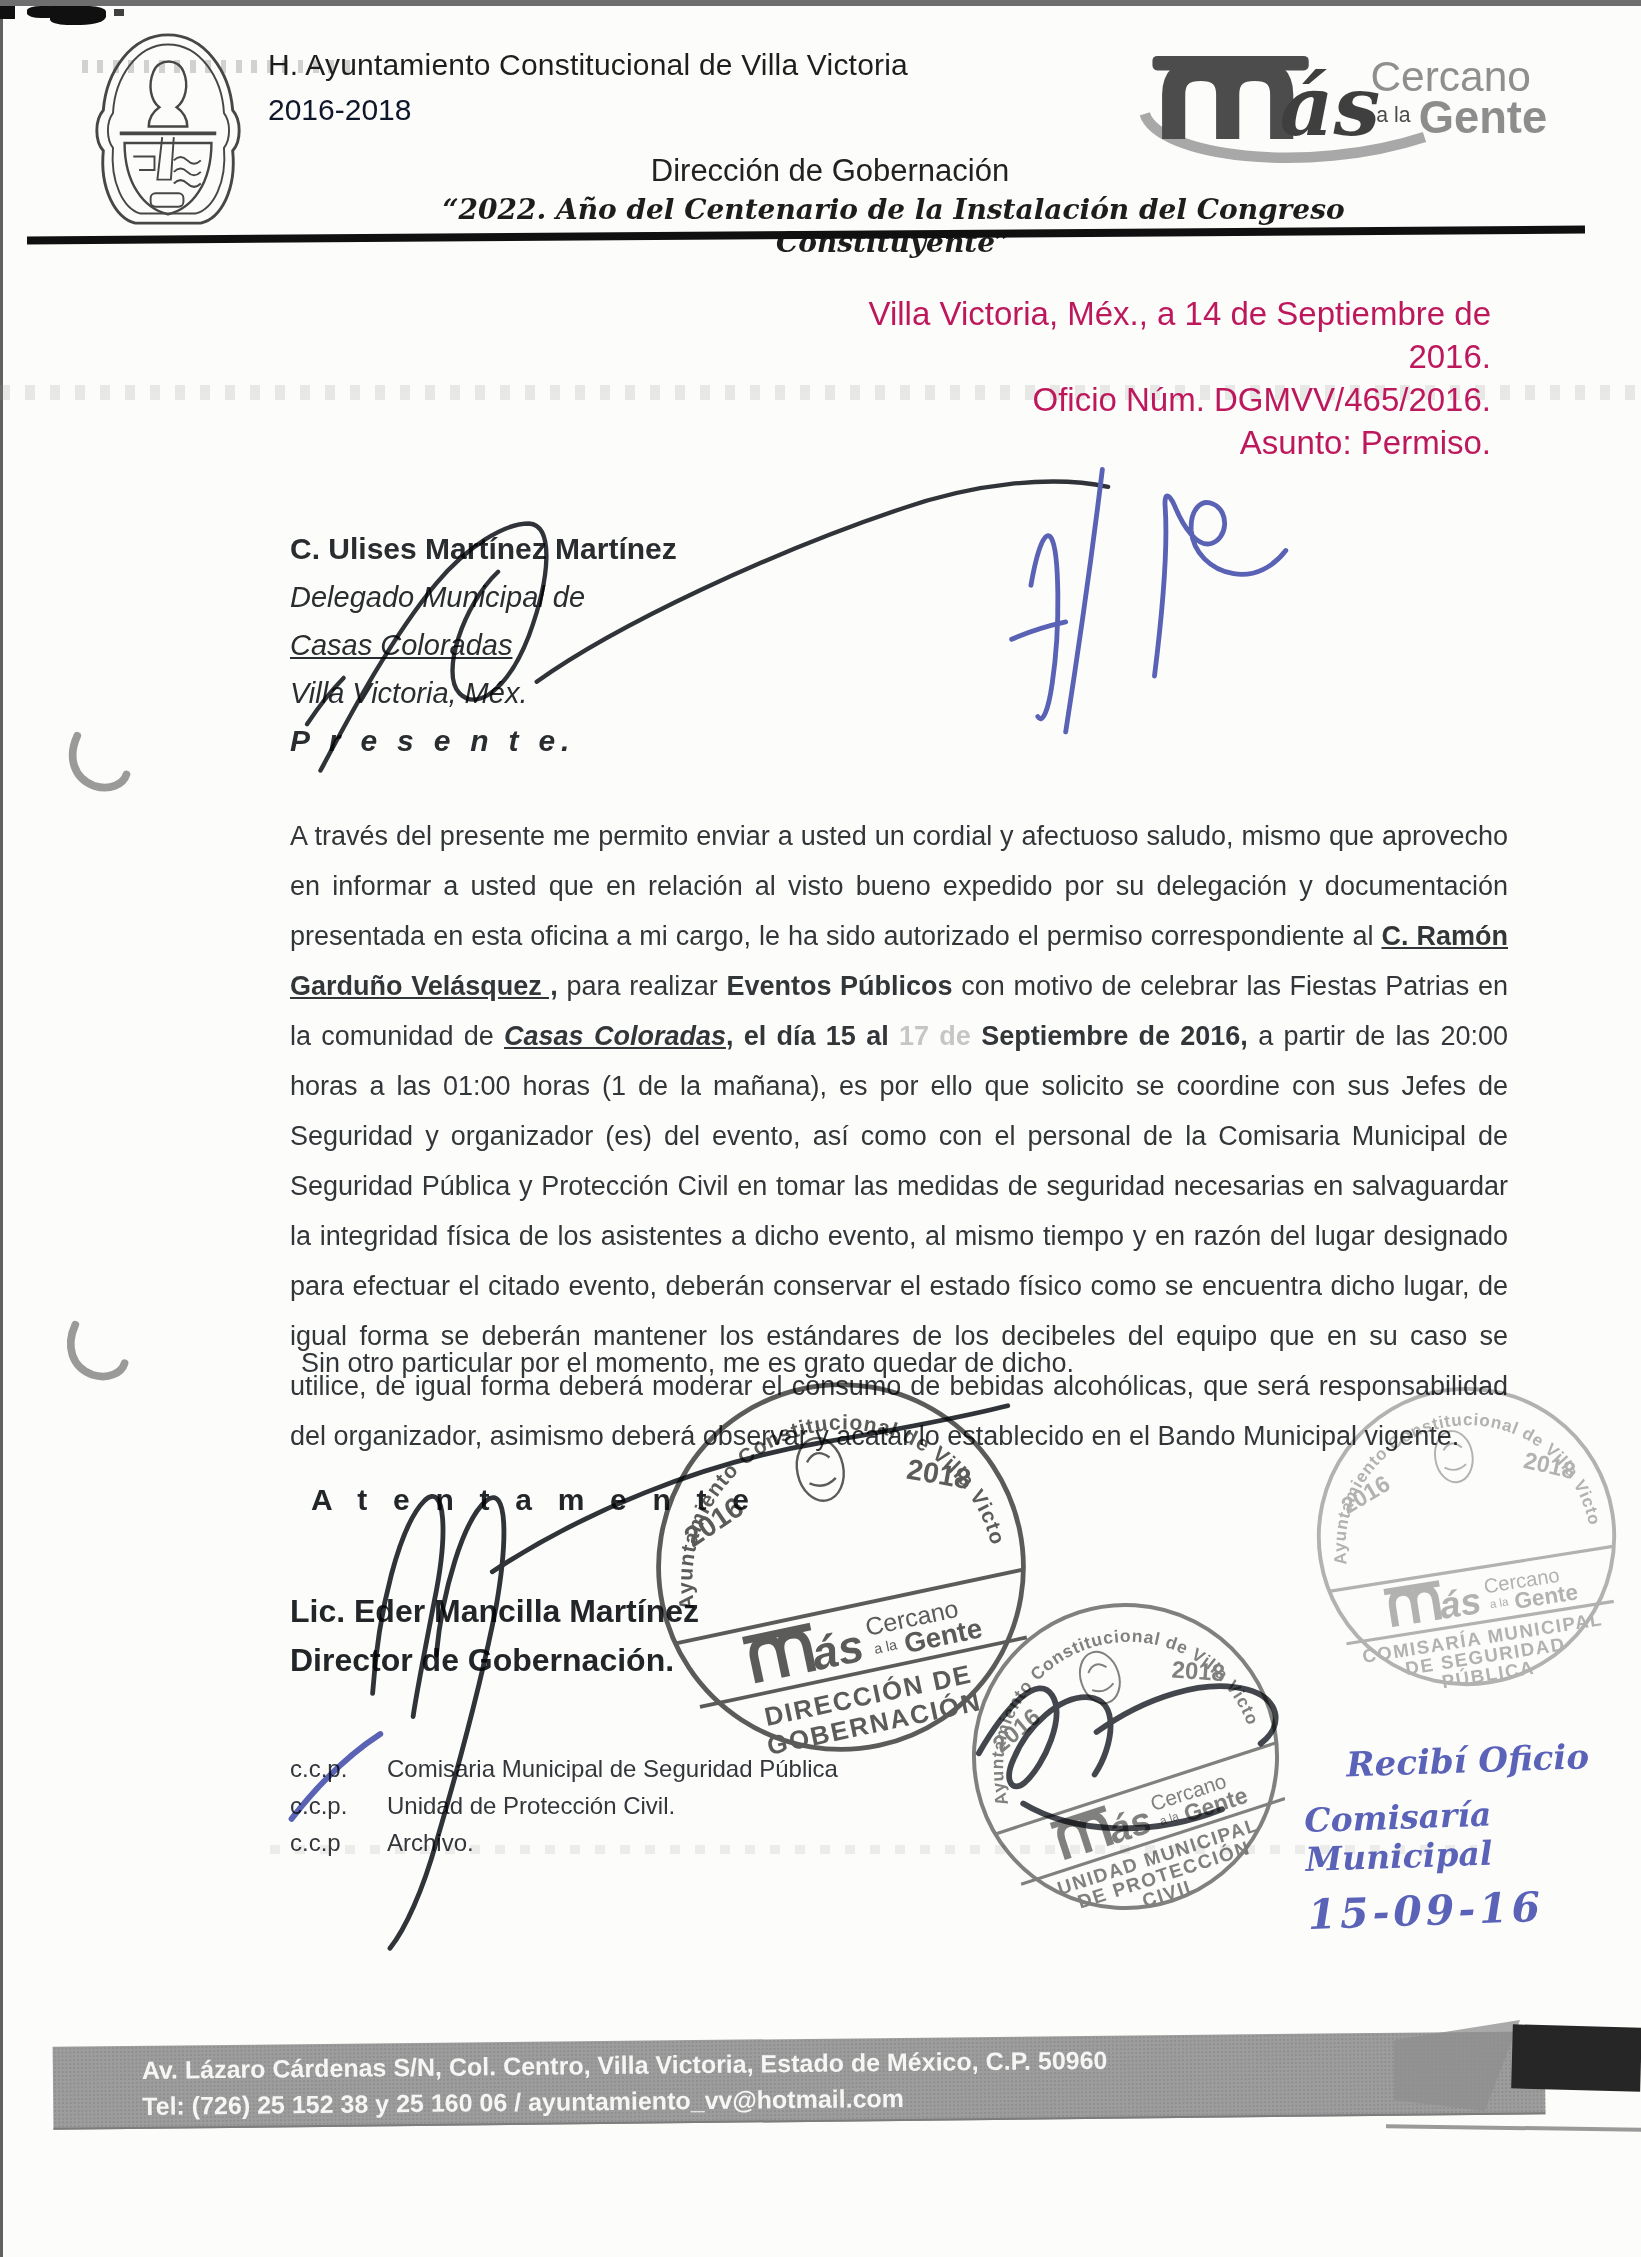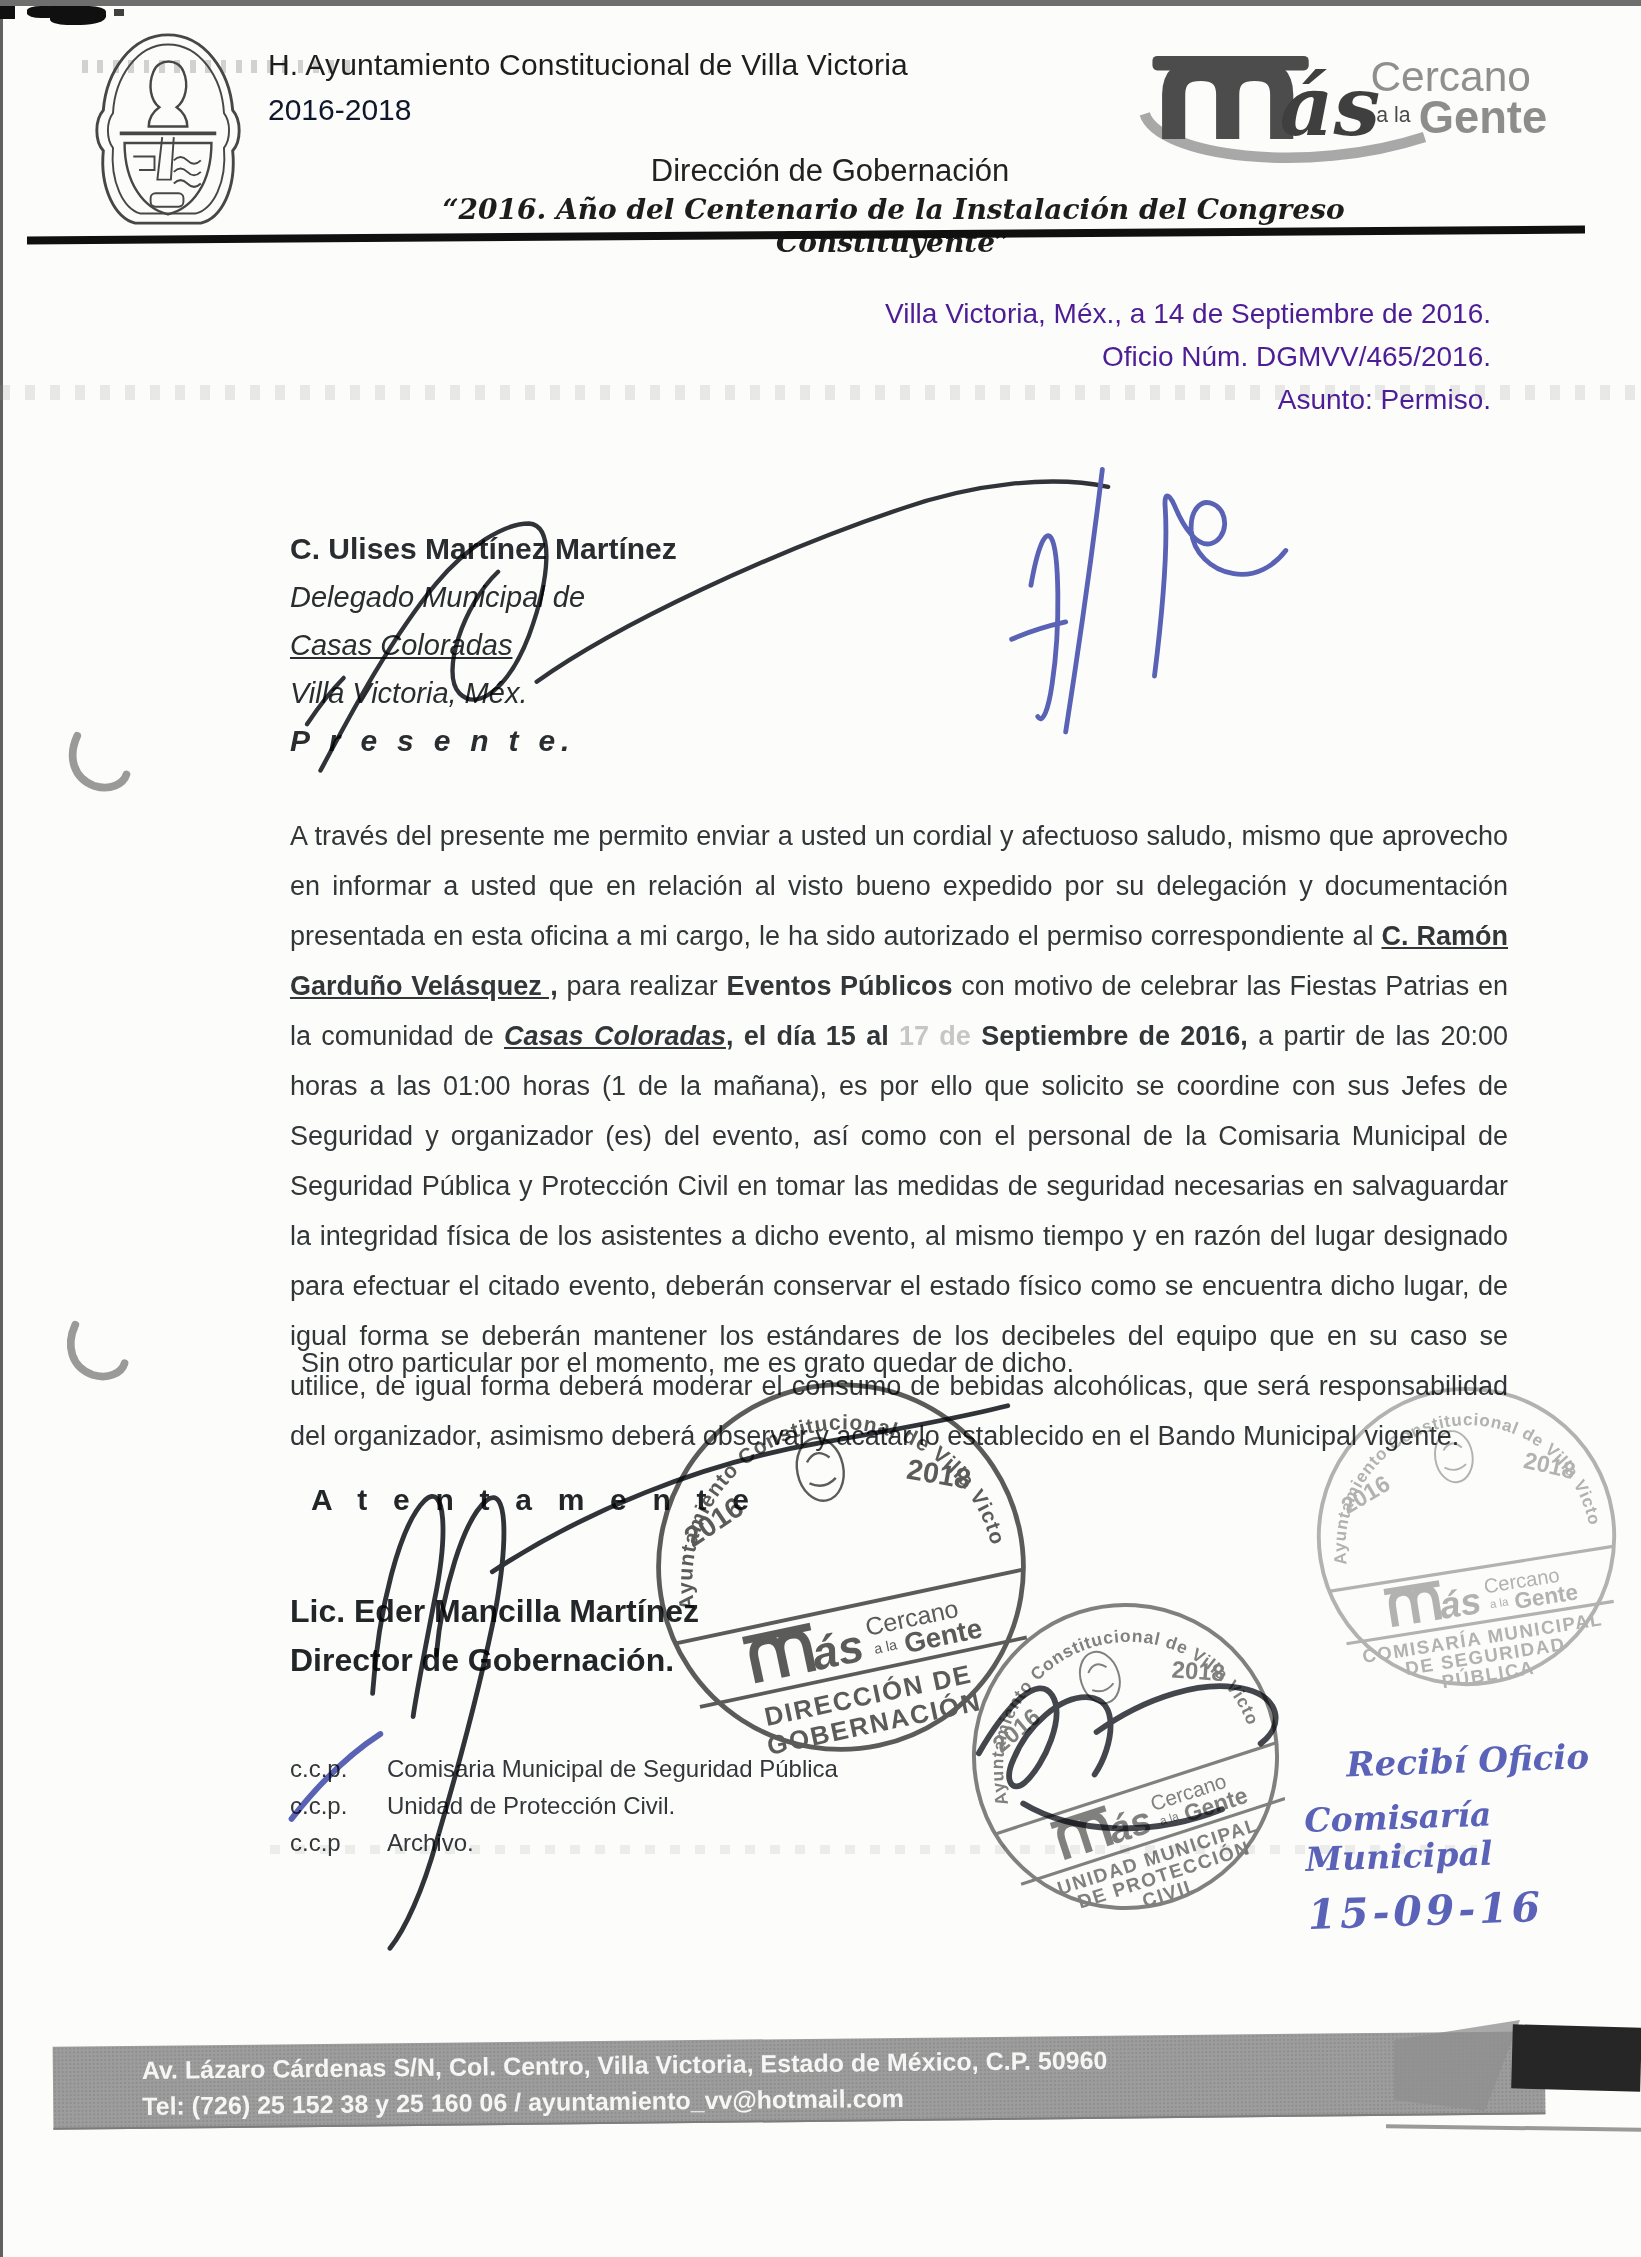--- a/index.html
+++ b/index.html
@@ -11,21 +11,21 @@
 
   
   .org-name{left:268px;top:42px;font-size:30px;color:#1e1e1e;letter-spacing:0.2px;}
   .org-term{left:268px;top:87px;font-size:30px;color:#0f172a;}
   .dept-line{left:463px;top:147px;width:734px;text-align:center;font-size:31px;color:#222;}
   .slogan{left:406px;top:187px;width:975px;text-align:center;font-size:28px;color:#1d1d1d;
           font-family:"DejaVu Serif",serif;font-style:italic;font-weight:bold;}
   .rule{left:27px;top:225px;width:1558px;height:7.7px;background:#101010;transform:rotate(-.4deg);}
 
   
-  .meta{left:859px;top:286px;width:632px;text-align:right;font-size:28px;line-height:43px;color:#4c1d95;}
+  .meta{left:859px;top:286px;width:632px;text-align:right;font-size:33px;line-height:43px;color:#be185d;}
 
   
   .recipient{left:290px;top:519px;font-size:29px;color:#2a2d30;}
   .recipient>div{line-height:48px;}
   .rec-name{font-size:30px;}
   .presente{letter-spacing:5.8px;font-size:30px;}
 
   
   .letter-body{left:290px;top:805px;width:1218px;font-size:27px;line-height:50px;
                text-align:justify;color:#333639;}
@@ -107,21 +107,21 @@
     <line class="line-art" style="stroke-width:4" x1="36" y1="108" x2="136" y2="108"></line>
     <path class="line-art" style="stroke-width:2.5" d="M 41,118 C 41,160 61,186 86,192 C 111,186 131,160 131,118 Z"></path>
     <path class="line-art" style="stroke-width:2" d="M 92,148 q 7,-7 14,0 q 7,7 14,0 M 92,160 q 7,-7 14,0 q 7,7 14,0 M 92,136 q 7,-7 14,0 q 7,7 14,0"></path>
     <path class="line-art" style="stroke-width:2" d="M 50,132 h 22 v 14 h -16 M 80,112 L 75,156 h 14 L 92,112"></path>
     <rect class="line-art" style="stroke-width:2" x="68" y="170" width="34" height="14" rx="5"></rect>
   </svg>
 
   <div class="abs org-name">H. Ayuntamiento Constitucional de Villa Victoria</div>
   <div class="abs org-term">2016-2018</div>
   <div class="abs dept-line">Dirección de Gobernación</div>
-  <div class="abs slogan">“2016. Año del Centenario de la Instalación del Congreso Constituyente”</div>
+  <div class="abs slogan">“2022. Año del Centenario de la Instalación del Congreso Constituyente”</div>
 
   <svg class="abs" style="left:1137px;top:15.4px;" width="492" height="147" viewBox="0 0 510 152">
     <path d="M 8,96 C 22,140 176,160 298,120" stroke="#a8a8a8" stroke-width="11" fill="none"></path>
     <rect x="16" y="36" width="162" height="15" rx="5" fill="#4c4c4c"></rect>
     <path d="M 38,122 V 76 Q 38,50 66,50 Q 94,50 94,76 V 122 M 94,76 Q 94,50 122,50 Q 150,50 150,76 V 122" stroke="#4c4c4c" stroke-width="24" fill="none"></path>
     <text x="148" y="118" fill="#3f3f3f" font-size="86" font-style="italic" font-weight="bold" font-family="DejaVu Serif, serif">ás</text>
     <text x="242" y="72" fill="#8f8f8f" font-size="44">Cercano</text>
     <text x="248" y="104" fill="#4a4a4a" font-size="22">a la</text>
     <text x="292" y="116" fill="#8d8d8d" font-size="47" font-weight="bold">Gente</text>
   </svg>

